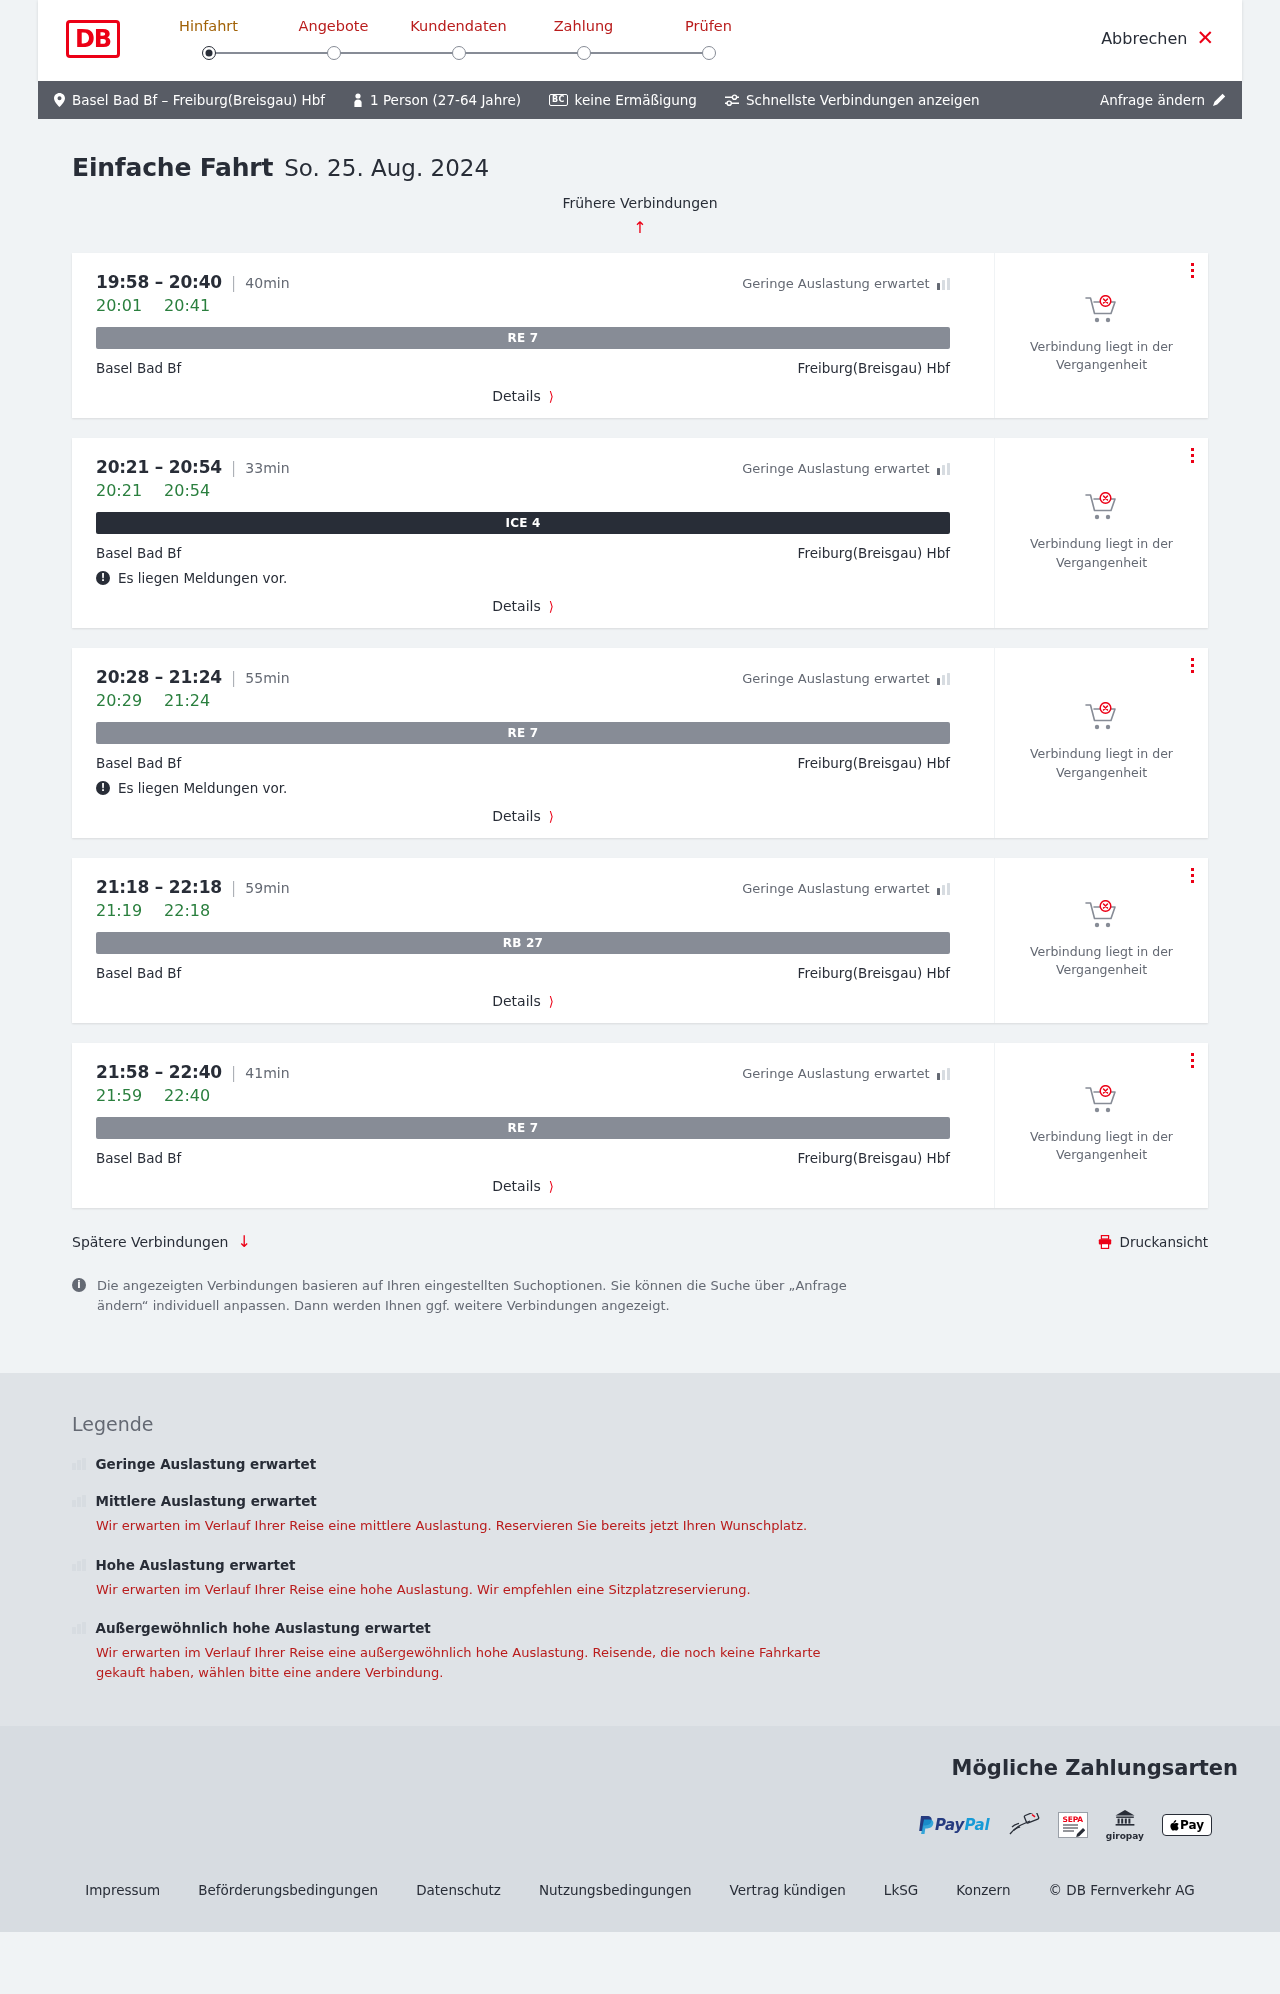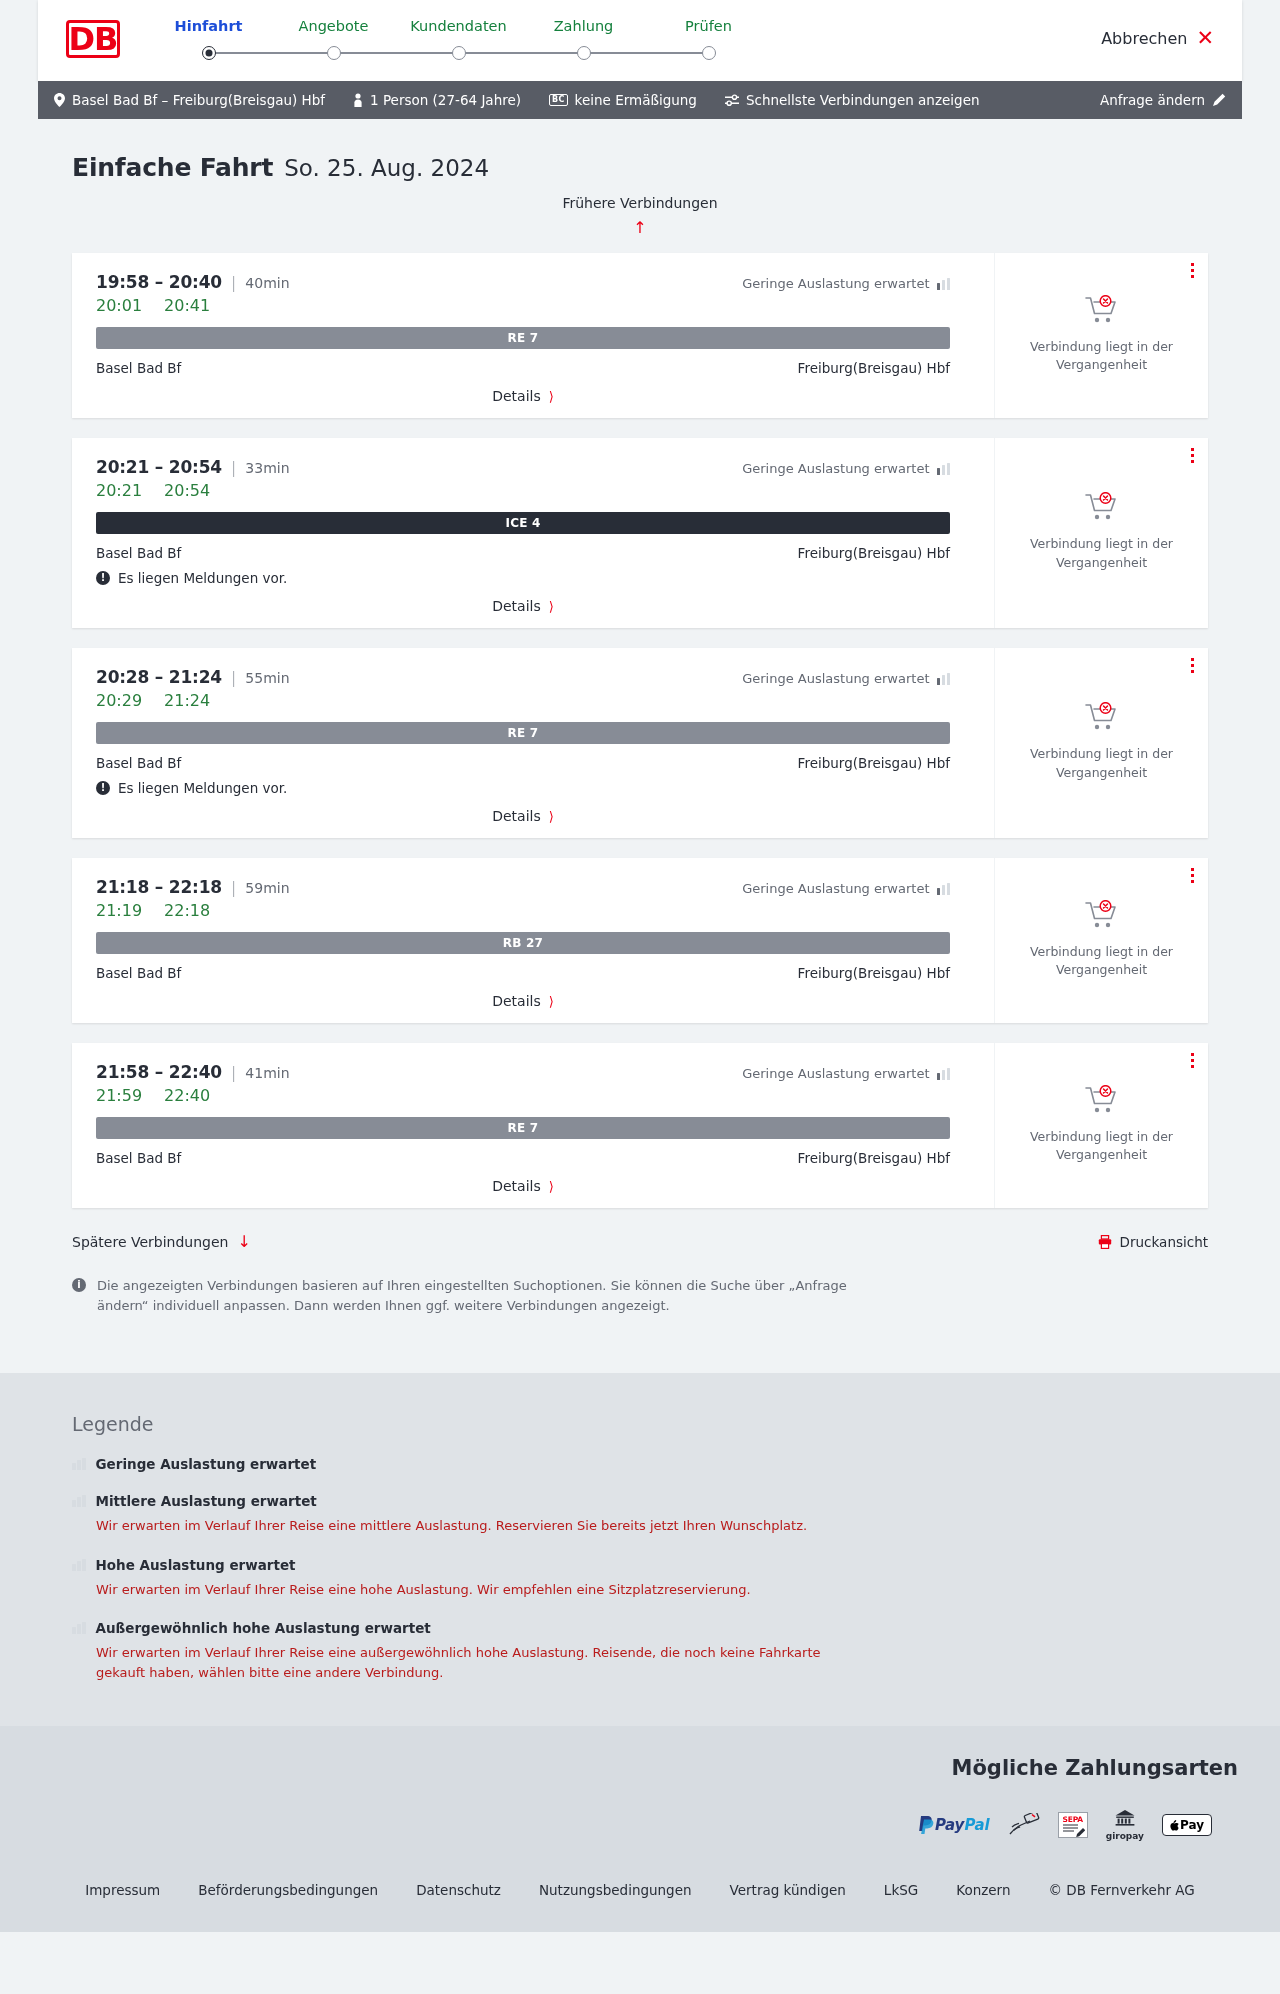--- a/index.html
+++ b/index.html
@@ -22,43 +22,43 @@
     display: flex;
     align-items: flex-start;
   }
   .db-logo {
     width: 54px; height: 38px;
     border: 3px solid #ec0016;
     border-radius: 4px;
     display: flex; align-items: center; justify-content: center;
     color: #ec0016;
     font-weight: 800;
-    font-size: 32px;
+    font-size: 24px;
     letter-spacing: -1px;
     font-family: "DejaVu Sans", "Liberation Sans", sans-serif;
     flex: 0 0 auto;
     margin-top: 6px;
   }
   .stepper {
     display: flex;
     margin-left: 26px;
     flex: 0 0 auto;
     padding-top: 4px;
   }
   .step {
     width: 125px;
     text-align: center;
     position: relative;
   }
   .step-label {
     font-size: 14.5px;
-    color: #15803d;
+    color: #b91c1c;
     white-space: nowrap;
   }
-  .step.active .step-label { color: #1d4ed8; font-weight: 700; }
+  .step.active .step-label { color: #a16207; font-weight: 400; }
   .step-dots {
     margin-top: 11px;
     height: 16px;
     position: relative;
     display: flex;
     align-items: center;
     justify-content: center;
   }
   .step-line {
     position: absolute;

